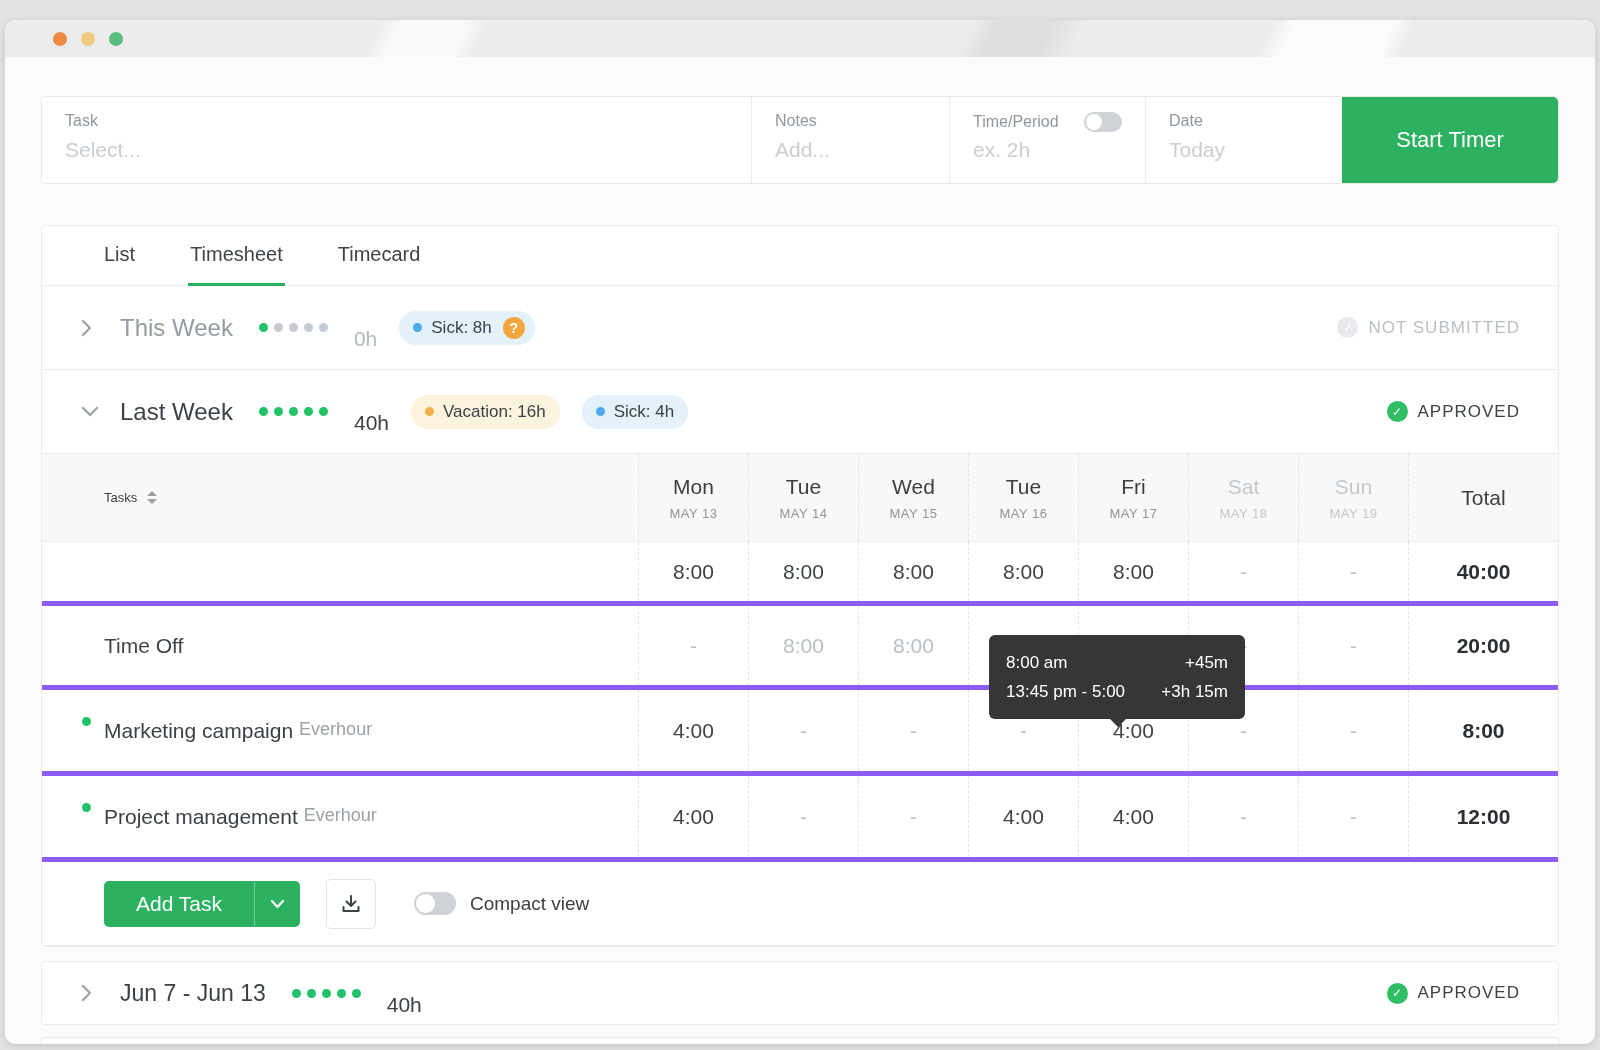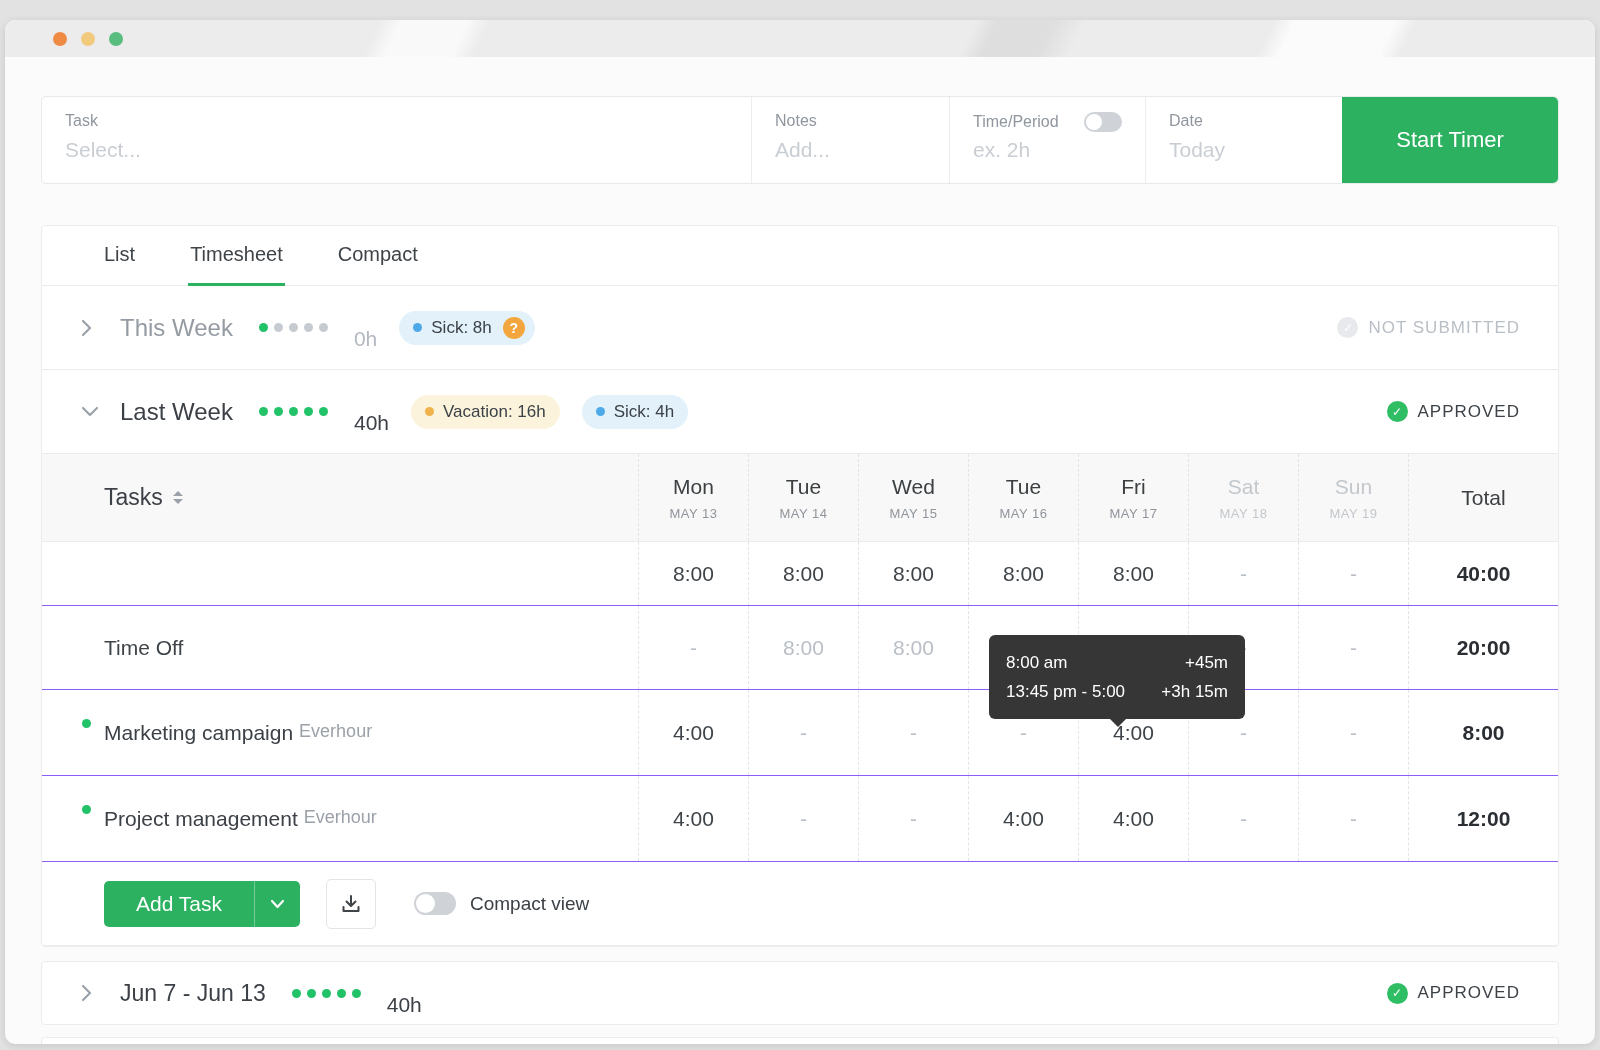--- a/index.html
+++ b/index.html
@@ -108,30 +108,30 @@
     display:flex; align-items:center; justify-content:center;
   }
   .sc-gray  { background:#e7e9ec; }
   .sc-green { background:#2fbe64; }
   .status-text { font-size:17px; letter-spacing:1px; }
   .st-gray { color:#b9bfc6; }
   .st-dark { color:#3c4247; }
 
   
   .grid-wrap { position:relative; }
-  .t-row { display:flex; border-bottom:1px solid #8b5cf6; }
+  .t-row { display:flex; border-bottom:5px solid #8b5cf6; }
   .t-cell-task { flex:1; display:flex; align-items:center; padding-left:62px; position:relative; }
   .t-cell-day, .t-cell-total {
     display:flex; flex-direction:column; align-items:center; justify-content:center;
     border-left:1px dashed #e2e4e7;
   }
   .t-cell-day { width:110px; }
   .t-cell-total { width:150px; }
   .grid-header { background:#f8f8f8; height:88px; border-bottom:1px solid #ececec; }
-  .tasks-h { font-size:23px; color:#3c4147; display:flex; align-items:center; gap:10px; }
+  .tasks-h { font-size:13px; color:#3c4147; display:flex; align-items:center; gap:10px; }
   .sort-icon { display:flex; flex-direction:column; gap:3px; align-items:center; }
   .sort-icon i { width:0; height:0; border-left:5px solid transparent; border-right:5px solid transparent; display:block; }
   .sort-up   { border-bottom:5px solid #9aa1a8; }
   .sort-down { border-top:5px solid #9aa1a8; }
   .day-name { font-size:21px; color:#3c4043; }
   .day-date { font-size:13px; color:#8f959b; letter-spacing:.5px; margin-top:7px; }
   .t-cell-day.weekend .day-name, .t-cell-day.weekend .day-date { color:#c3c8cd; }
   .total-h { font-size:21px; color:#3c4043; }
 
   .data-row .cell { font-size:21px; color:#3f4449; }
@@ -214,21 +214,21 @@
         <div class="tb-label">Date</div>
         <div class="tb-placeholder">Today</div>
       </div>
       <button class="start-btn">Start Timer</button>
     </div>
 
     <div class="card">
       <div class="tab-bar">
         <div class="tab">List</div>
         <div class="tab active">Timesheet</div>
-        <div class="tab">Compact</div>
+        <div class="tab">Timecard</div>
       </div>
 
       <div class="week-row">
         <span class="chev">
           <svg width="13" height="20" viewBox="0 0 13 20">
               <polyline points="3,3 10,10 3,17" fill="none" stroke="#9aa1a8" stroke-width="2.2" stroke-linecap="round" stroke-linejoin="round"></polyline>
             </svg>
         </span>
         <span class="week-label gray">This Week</span>
         <span class="dots">

